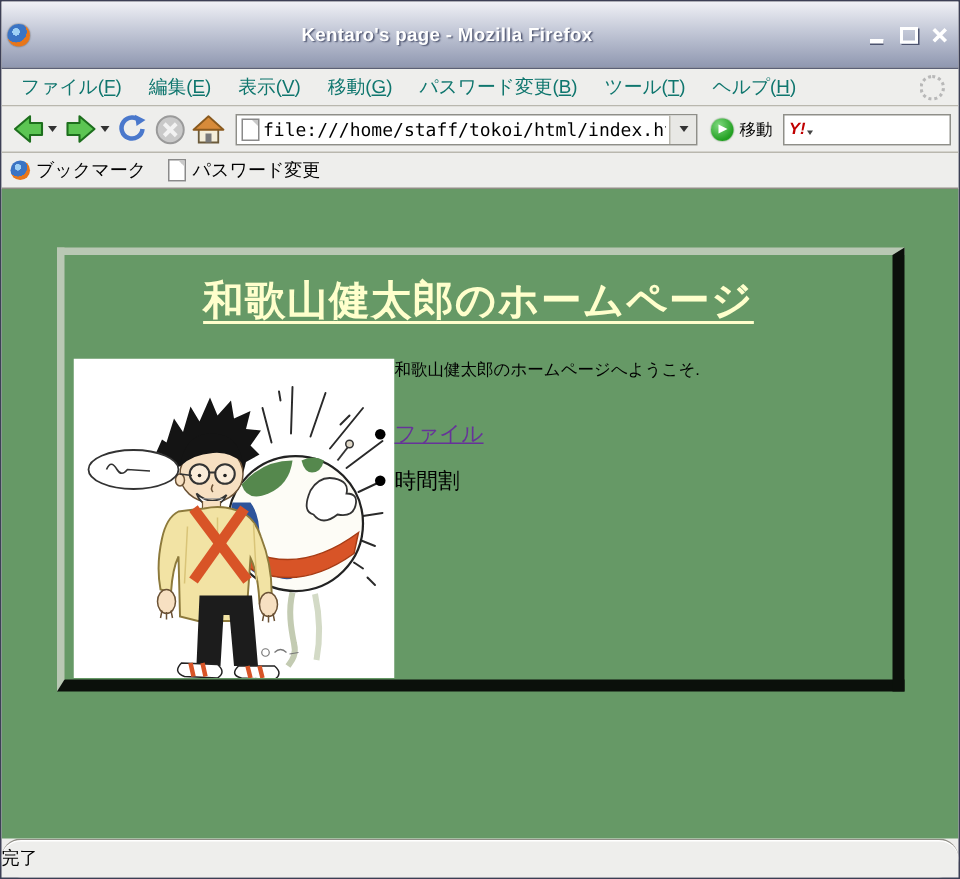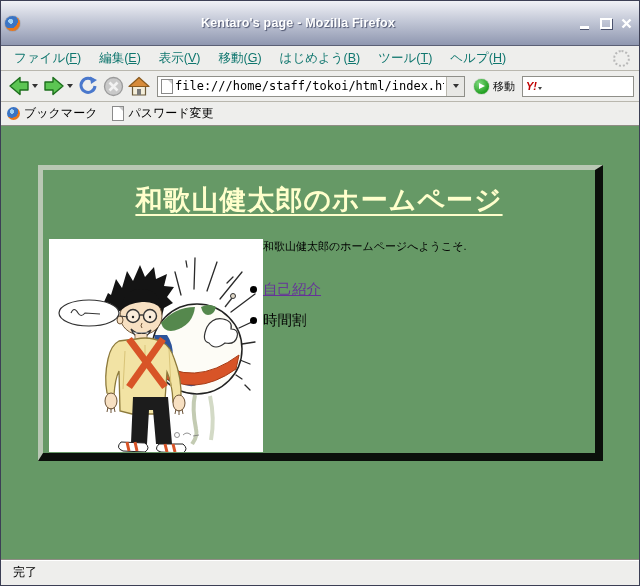--- a/index.html
+++ b/index.html
@@ -94,21 +94,21 @@
   .welcome{margin:2px 0 0 2px;font-size:11px;color:#000;}
   .pagelist{list-style:none;margin:26px 0 0;padding:0 0 0 4px;font-size:14.5px;color:#000;}
   .pagelist li{margin-bottom:12px;}
   .pagelist li::before{content:"";display:inline-block;width:7px;height:7px;border-radius:50%;
     background:#000;margin:0 6px 1px -13px;}
   a.vlink{color:var(--visited-link,#663399);text-decoration:underline;}
   
   .statusbar{
     height:25px;flex:0 0 25px;background:#eeeeec;border-top:1px solid #8f8d85;
     box-shadow:inset 0 1px 0 #fff;display:flex;align-items:center;
-    padding:0 12px;font-size:12px;color:#000;
+    padding:0 0;font-size:12px;color:#000;border-radius:13px;
   }
 </style>
 </head>
 <body>
 
 <div class="window">
 
   <div class="titlebar">
     <span class="fx-logo"></span>
     <span class="wtitle">Kentaro's page - Mozilla Firefox</span>
@@ -123,21 +123,21 @@
         <path d="M1.5,1.5 L9.5,9.5 M9.5,1.5 L1.5,9.5" stroke="#fff" stroke-width="2.4"></path>
       </svg>
     </span>
   </div>
 
   <div class="menubar">
     <span class="menu-item"><span>ファイル(</span><span class="u">F</span><span>)</span></span>
     <span class="menu-item"><span>編集(</span><span class="u">E</span><span>)</span></span>
     <span class="menu-item"><span>表示(</span><span class="u">V</span><span>)</span></span>
     <span class="menu-item"><span>移動(</span><span class="u">G</span><span>)</span></span>
-    <span class="menu-item"><span>はじめよう(</span><span class="u">B</span><span>)</span></span>
+    <span class="menu-item"><span>パスワード変更(</span><span class="u">B</span><span>)</span></span>
     <span class="menu-item"><span>ツール(</span><span class="u">T</span><span>)</span></span>
     <span class="menu-item"><span>ヘルプ(</span><span class="u">H</span><span>)</span></span>
     <span class="throbber"></span>
   </div>
 
   <div class="navbar">
     <span class="navbtn">
       <svg width="24" height="22" viewBox="0 0 24 22">
         <path d="M3,11 L13,2.5 L13,7 L21,7 L21,15 L13,15 L13,19.5 Z" fill="#5cc553" stroke="#1d6f1d" stroke-width="1.4" stroke-linejoin="round"></path>
       </svg>
@@ -275,21 +275,21 @@
         </g>
 
         <g stroke="#777" stroke-width="0.8" fill="none">
           <circle cx="128" cy="196" r="2.5"></circle>
           <path d="M134,196 q4,-4 8,0 M144,197 l6,-1"></path>
         </g>
       </svg>
 
       <p class="welcome">和歌山健太郎のホームページへようこそ.</p>
       <ul class="pagelist">
-        <li><a href="#" class="vlink">自己紹介</a></li>
+        <li><a href="#" class="vlink">ファイル</a></li>
         <li><span>時間割</span></li>
       </ul>
     </div>
   </div>
 
   <div class="statusbar">
     <span>完了</span>
   </div>
 
 </div>

